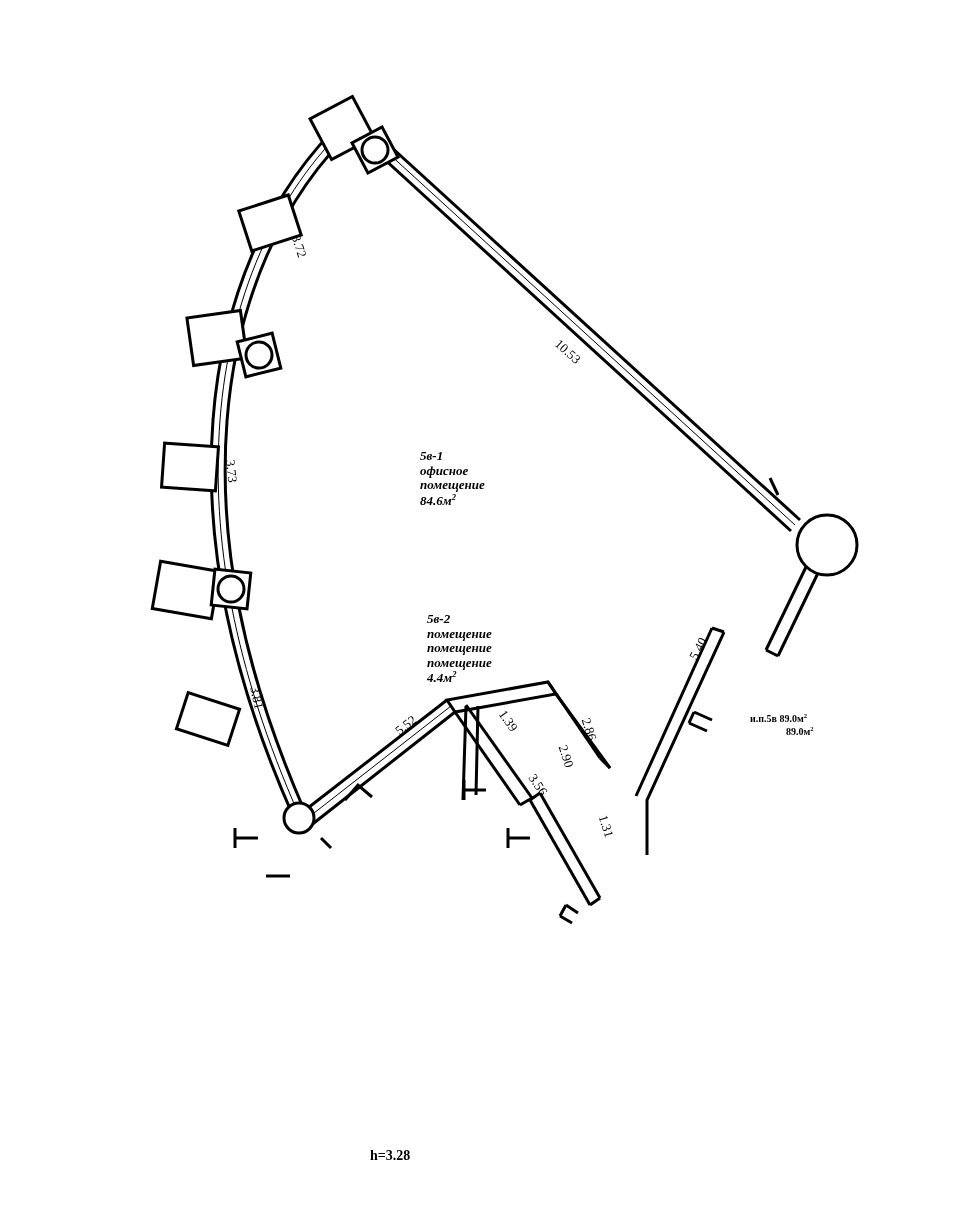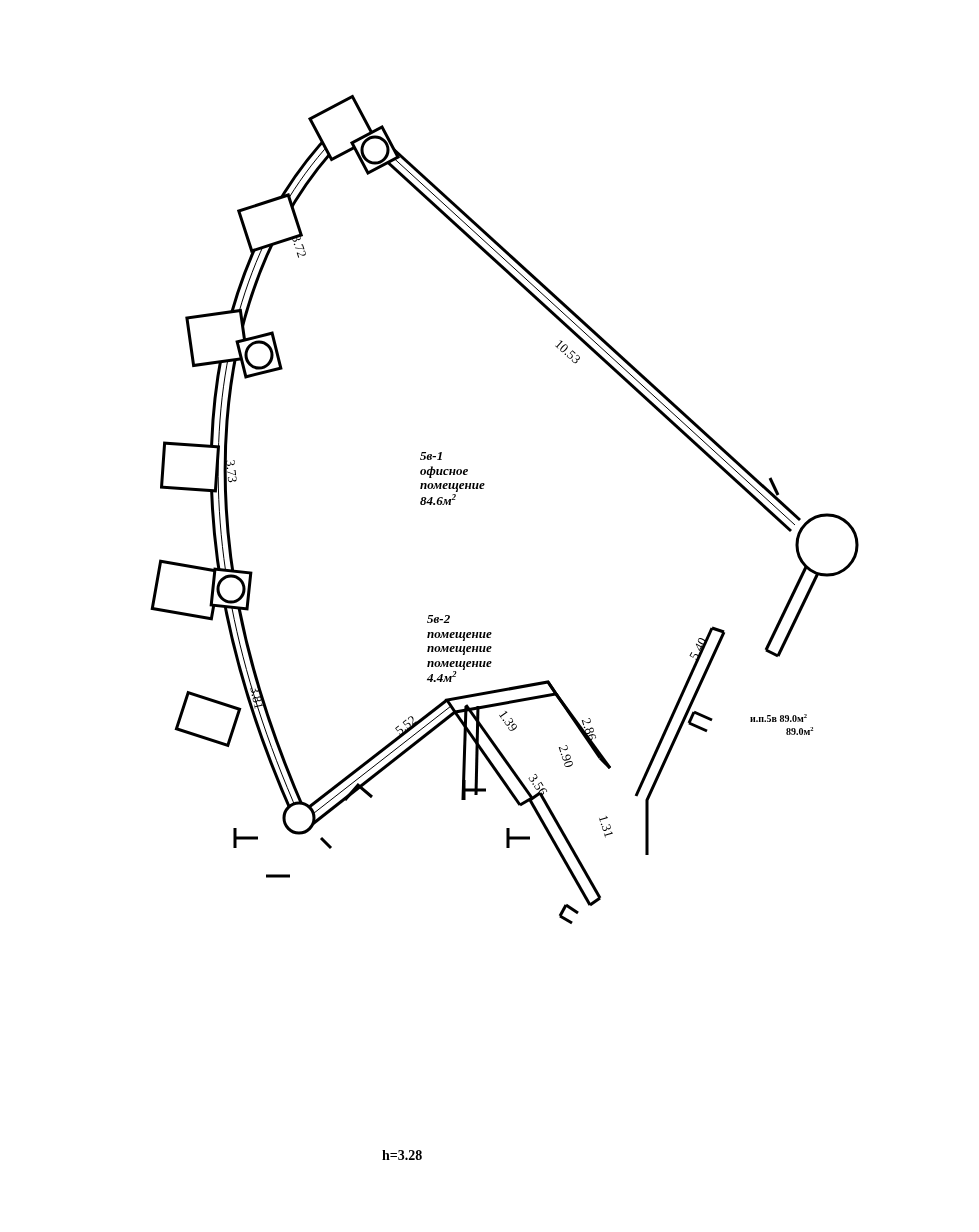--- a/index.html
+++ b/index.html
@@ -212,15 +212,15 @@
   <div class="dim" style="left:593px; top:716px; transform:rotate(72deg); transform-origin:left top;">2.86</div>
 
   <div class="dim" style="left:570px; top:743px; transform:rotate(72deg); transform-origin:left top;">2.90</div>
 
   <div class="dim" style="left:538px; top:771px; transform:rotate(56deg); transform-origin:left top;">3.56</div>
 
   <div class="dim" style="left:610px; top:813px; transform:rotate(72deg); transform-origin:left top;">1.31</div>
 
   <div class="dim" style="left:686px; top:655px; transform:rotate(-62deg); transform-origin:left top;">5.40</div>
 
-  <div class="height-note" style="left:382px; top:1148px;">h=3.28</div>
+  <div class="height-note" style="left:370px; top:1148px;">h=3.28</div>
 
 </div>
 
 </body></html>

